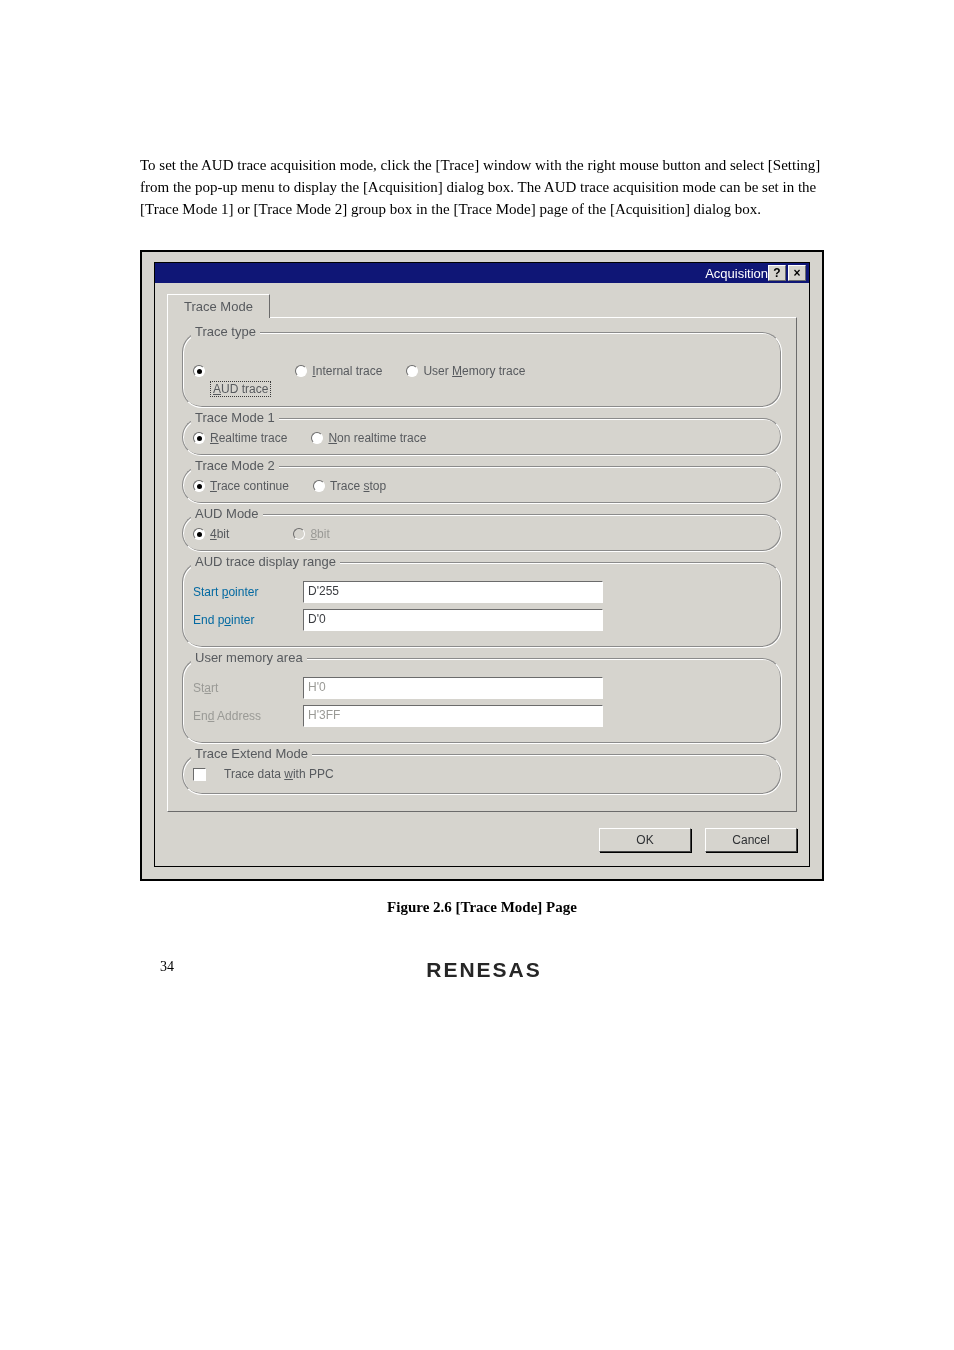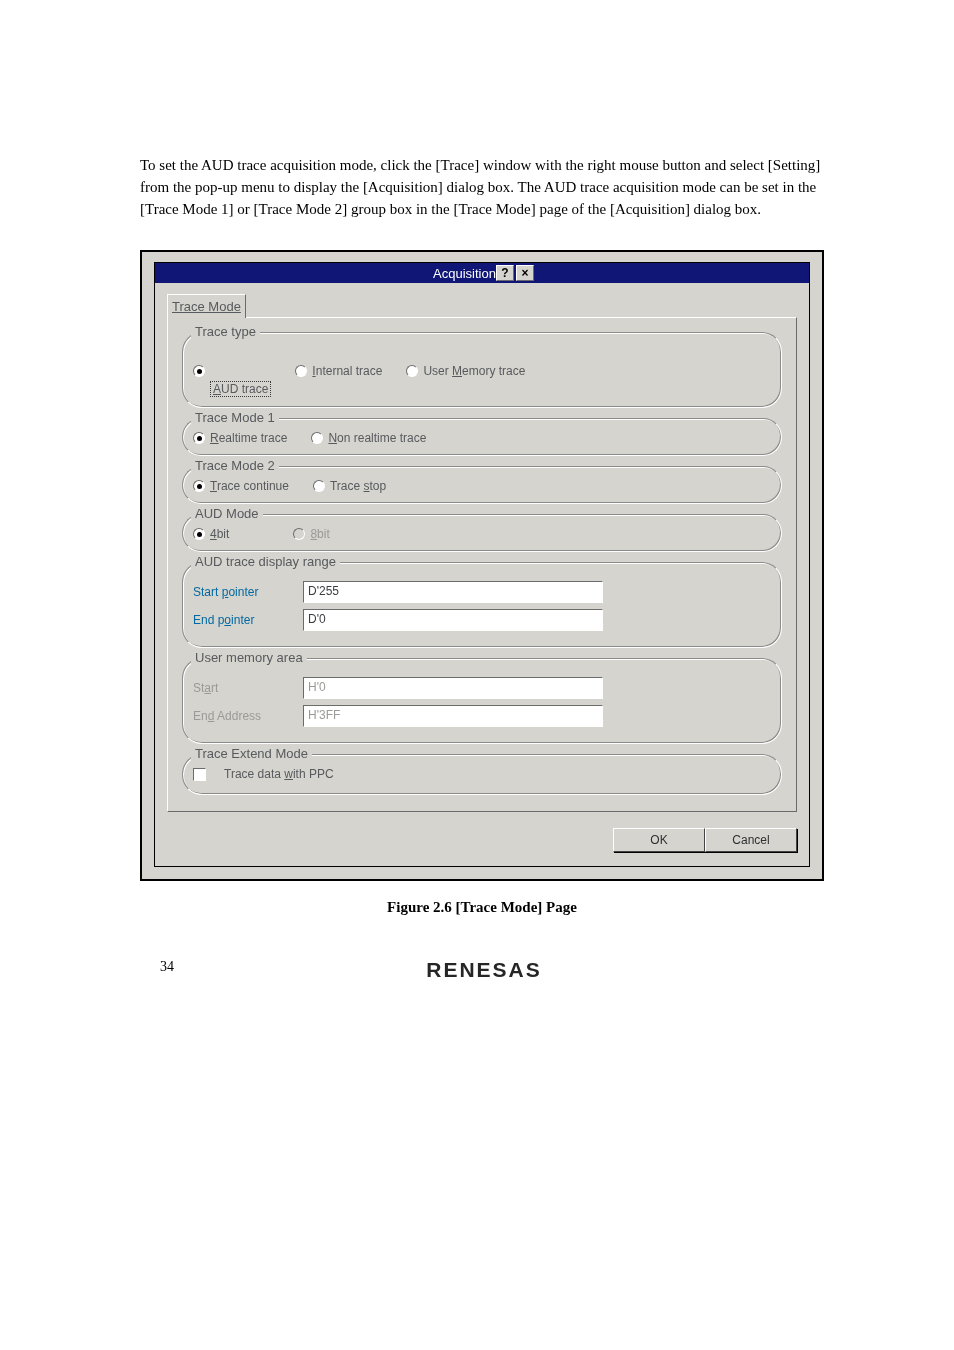--- a/index.html
+++ b/index.html
@@ -27,21 +27,21 @@
   }
   
   .dialog {
     border: 1px solid #000;
   }
   .titlebar {
     background: #0f1676;
     color: #fff;
     display: flex;
     align-items: center;
-    justify-content: center;
+    justify-content: flex-end;
     padding: 2px 3px 2px 6px;
     font-family: Tahoma, Arial, sans-serif;
     font-size: 13px;
   }
   .titlebar .buttons {
     display: flex;
     gap: 2px;
   }
   .titlebar .winbtn {
     width: 18px;
@@ -66,26 +66,25 @@
   
   .tabstrip {
     display: flex;
     margin-bottom: 0;
   }
   .tab {
     background: #d6d4ce;
     border-top: 1px solid #fff;
     border-left: 1px solid #fff;
     border-right: 1px solid #6b6b6b;
-    padding: 4px 4px;
+    padding: 4px 16px;
     font-size: 13px;
     position: relative;
     top: 1px;
     color: #575a5e;
-    text-decoration: underline;
   }
   .tabpanel {
     border-top: 1px solid #fff;
     border-left: 1px solid #fff;
     border-right: 1px solid #6b6b6b;
     border-bottom: 1px solid #6b6b6b;
     padding: 14px 14px 12px 14px;
     background: #d6d4ce;
   }
   
@@ -178,20 +177,21 @@
     width: 13px; height: 13px;
     background: #fff;
     border-top: 1px solid #6b6b6b;
     border-left: 1px solid #6b6b6b;
     border-right: 1px solid #fff;
     border-bottom: 1px solid #fff;
   }
   .button-row {
     display: flex;
     justify-content: flex-end;
+    gap: 14px;
     margin-top: 16px;
   }
   .btn {
     width: 92px;
     height: 24px;
     background: #d6d4ce;
     border-top: 1px solid #fff;
     border-left: 1px solid #fff;
     border-right: 1px solid #444;
     border-bottom: 1px solid #444;

